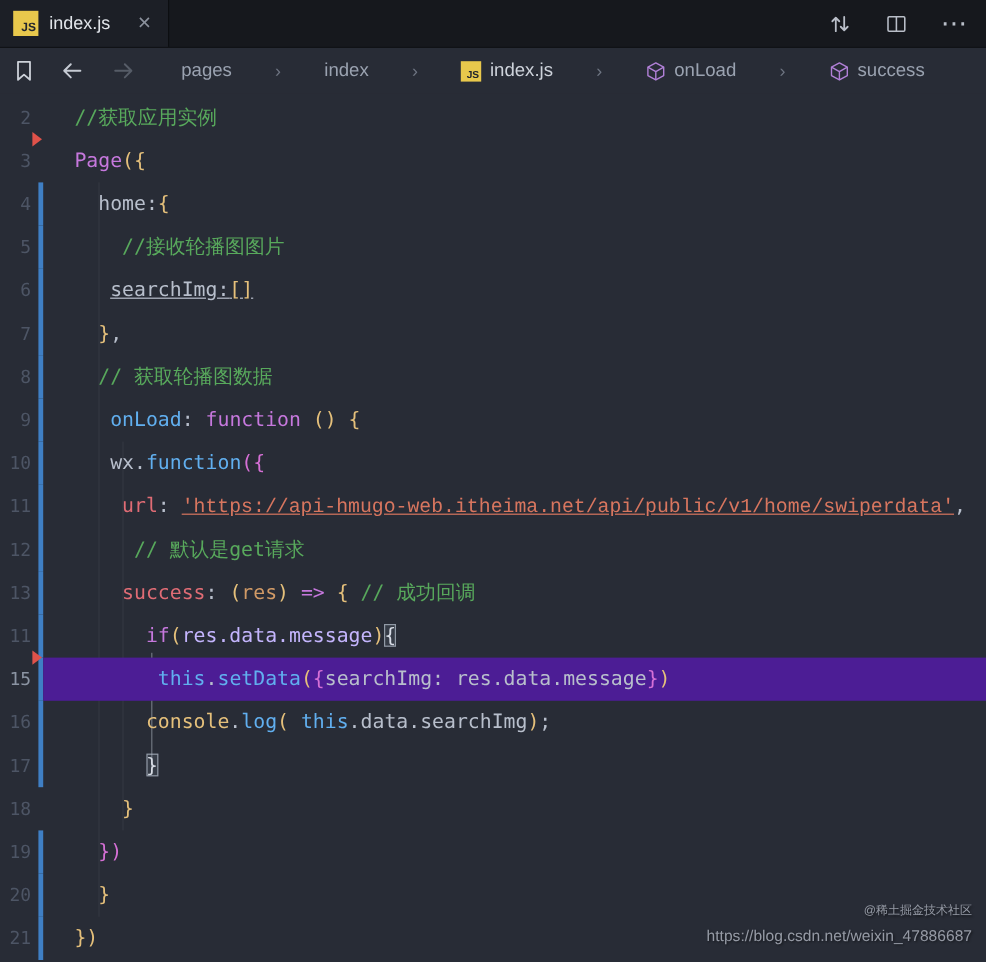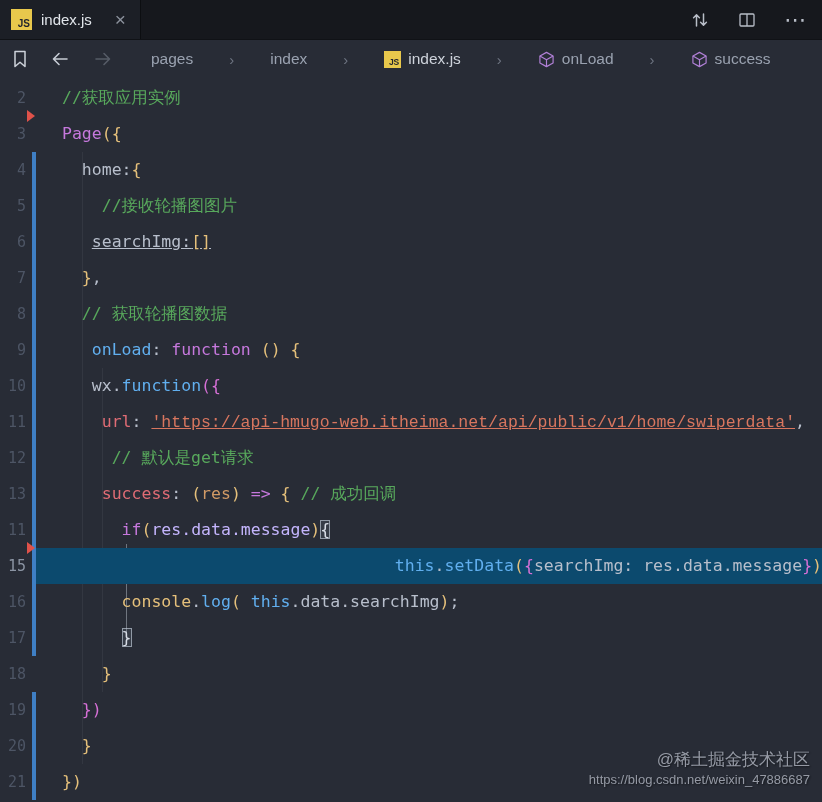--- a/index.html
+++ b/index.html
@@ -35,37 +35,37 @@
 
   
   .editor { position:relative; height:724px; background:#282c36;
             font-family:"DejaVu Sans Mono","DejaVu Sans",monospace; }
   .lines { position:relative; padding-top:2px; }
   .code-line { display:flex; height:36px; line-height:36px; position:relative; }
   .line-num { width:26px; text-align:right; color:#4d5565; font-size:15px; flex:none; cursor:pointer; }
   .line-num.on { color:#8b94a3; }
   .git-bar { width:4px; margin-left:6px; flex:none; }
   .code-text { flex:1; font-size:16.5px; white-space:pre; color:#b8bfcc; }
-  .code-line.active .code-text { background:#0c4a6e;text-align:right; }
+  .code-line.active .code-text { background:#4c1d95; }
   .und { text-decoration:underline; }
   .bm { outline:1px solid rgba(195,204,218,0.65); outline-offset:-1px;
         background:rgba(120,132,152,0.18); }
   .del-marker { position:absolute; left:27px; top:-6px; width:0; height:0;
                 border-top:6px solid transparent; border-bottom:6px solid transparent;
                 border-left:8px solid #e0524a; }
   .iguide { position:absolute; width:1px; background:rgba(255,255,255,0.055); }
   .g1 { left:82px; top:74px; height:612px; }
   .g2 { left:102px; top:290px; height:324px; }
   .bracket-guide { position:absolute; left:126px; top:466px; width:1px; height:96px;
                    background:rgba(200,208,220,0.45); }
 
   
   .watermark { position:absolute; right:12px; top:750px; text-align:right;
                color:#a8adb8; opacity:.85; text-shadow:1px 1px 2px rgba(0,0,0,.6); }
-  .wm1 { font-size:17px; line-height:20px; }
+  .wm1 { font-size:10px; line-height:20px; }
   .wm2 { font-size:13px; line-height:19px; }
 </style>
 </head>
 <body>
 
 <div class="app">
 
   <div class="titlebar">
     <div class="tab">
       <span class="js-badge">JS</span>

